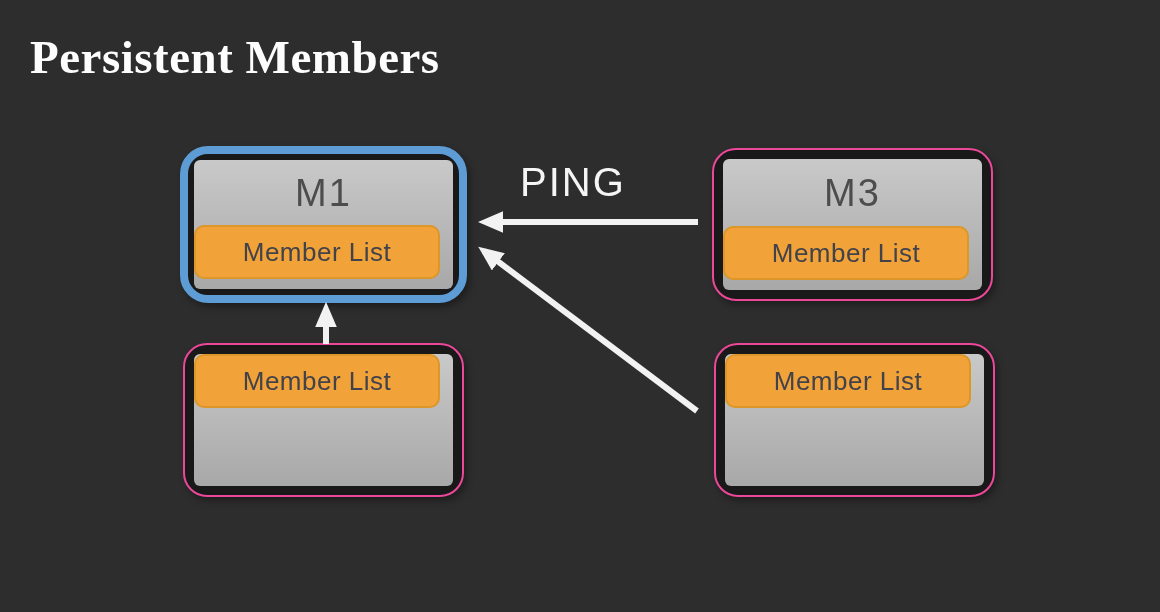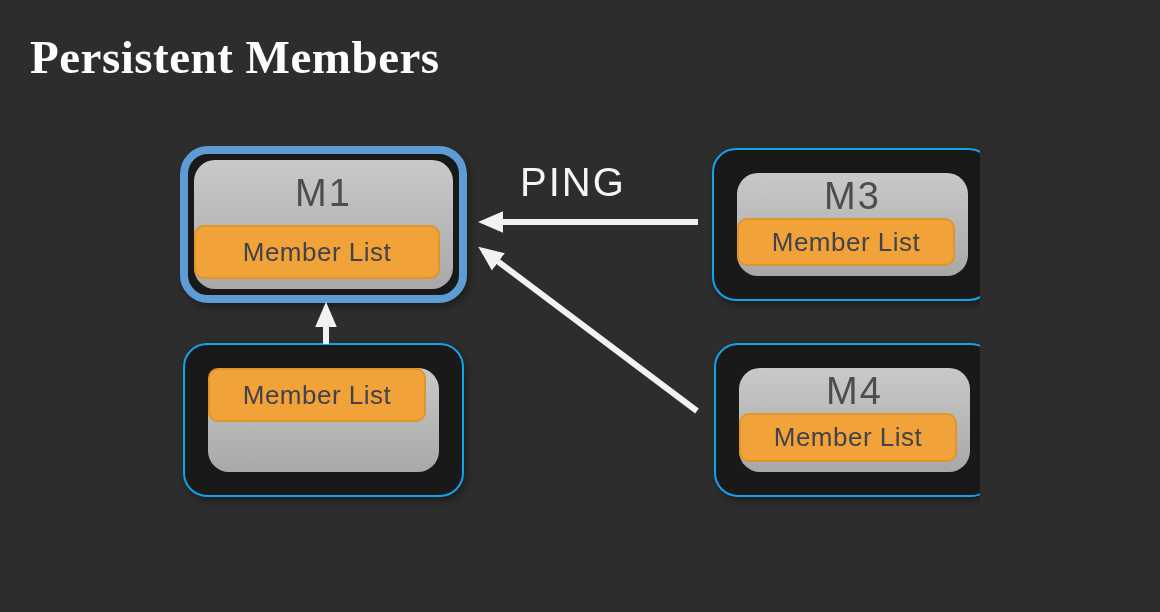--- a/index.html
+++ b/index.html
@@ -1,18 +1,18 @@
 <!DOCTYPE html>
 <html><head>
 <meta charset="utf-8">
 <style>
   html, body { margin: 0; padding: 0; background: #2d2d2d; }
   .stage {
     position: relative;
-    width: 980px;
+    width: 1160px;
     height: 612px;
     background: var(--bg, #2d2d2d);
     overflow: hidden;
     font-family: "Liberation Sans", sans-serif;
   }
 
   
   .slide-title {
     position: absolute;
     left: 30px;
@@ -23,40 +23,40 @@
     color: #fdfdfd;
     letter-spacing: 0.5px;
     white-space: nowrap;
   }
 
   
   .member-box {
     position: absolute;
     box-sizing: border-box;
     background: #191919;
-    border: 2px solid #0ea5e9;
+    border: 2px solid #ec4899;
     border-radius: 24px;
-    padding: 23px;
+    padding: 9px;
     box-shadow: 3px 4px 7px rgba(0,0,0,0.35);
   }
   .member-box.highlighted {
     border: 8px solid var(--hl, #5d9cd4);
     border-radius: 28px;
     padding: 6px;
   }
   .m1 { left: 180px; top: 146px; width: 287px; height: 157px; }
   .m2 { left: 183px; top: 343px; width: 281px; height: 154px; }
   .m3 { left: 712px; top: 148px; width: 281px; height: 153px; }
   .m4 { left: 714px; top: 343px; width: 281px; height: 154px; }
 
   .member-panel {
     box-sizing: border-box;
     width: 100%;
     height: 100%;
-    border-radius: 21px;
+    border-radius: 6px;
     background: linear-gradient(#c9c9c9, #a8a8a8);
     display: flex;
     flex-direction: column;
     align-items: stretch;
   }
   .member-label {
     flex: 1;
     display: flex;
     align-items: center;
     justify-content: center;
@@ -135,21 +135,20 @@
     <div class="member-panel">
       <div class="member-label">M3</div>
       <div class="member-list-badge">
         <span>Member List</span>
       </div>
     </div>
   </div>
 
   <div class="member-box m4">
     <div class="member-panel">
-      <div class="member-label">M4</div>
       <div class="member-list-badge">
         <span>Member List</span>
       </div>
     </div>
   </div>
 
   <div class="ping-label">PING</div>
 
   <svg id="arrow-layer" viewBox="0 0 1160 612" xmlns="http://www.w3.org/2000/svg">
     <defs>

